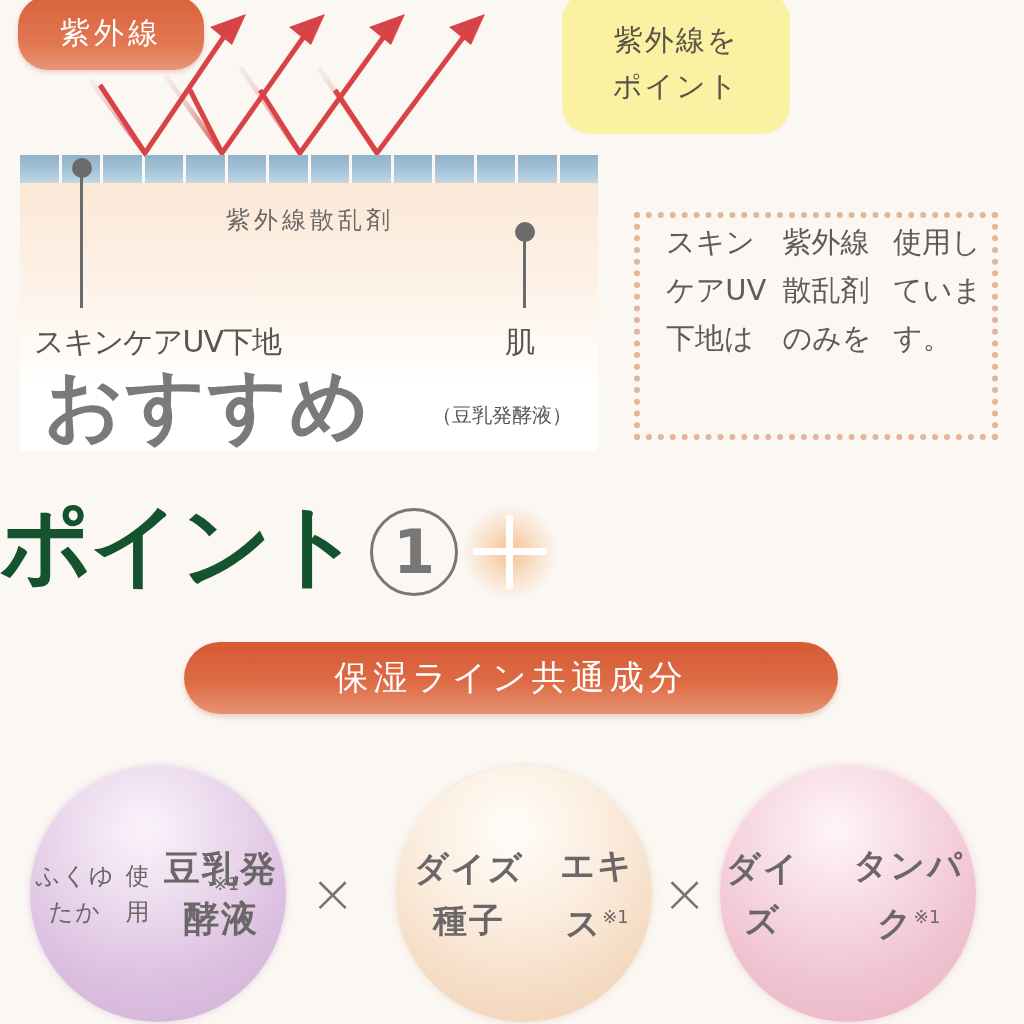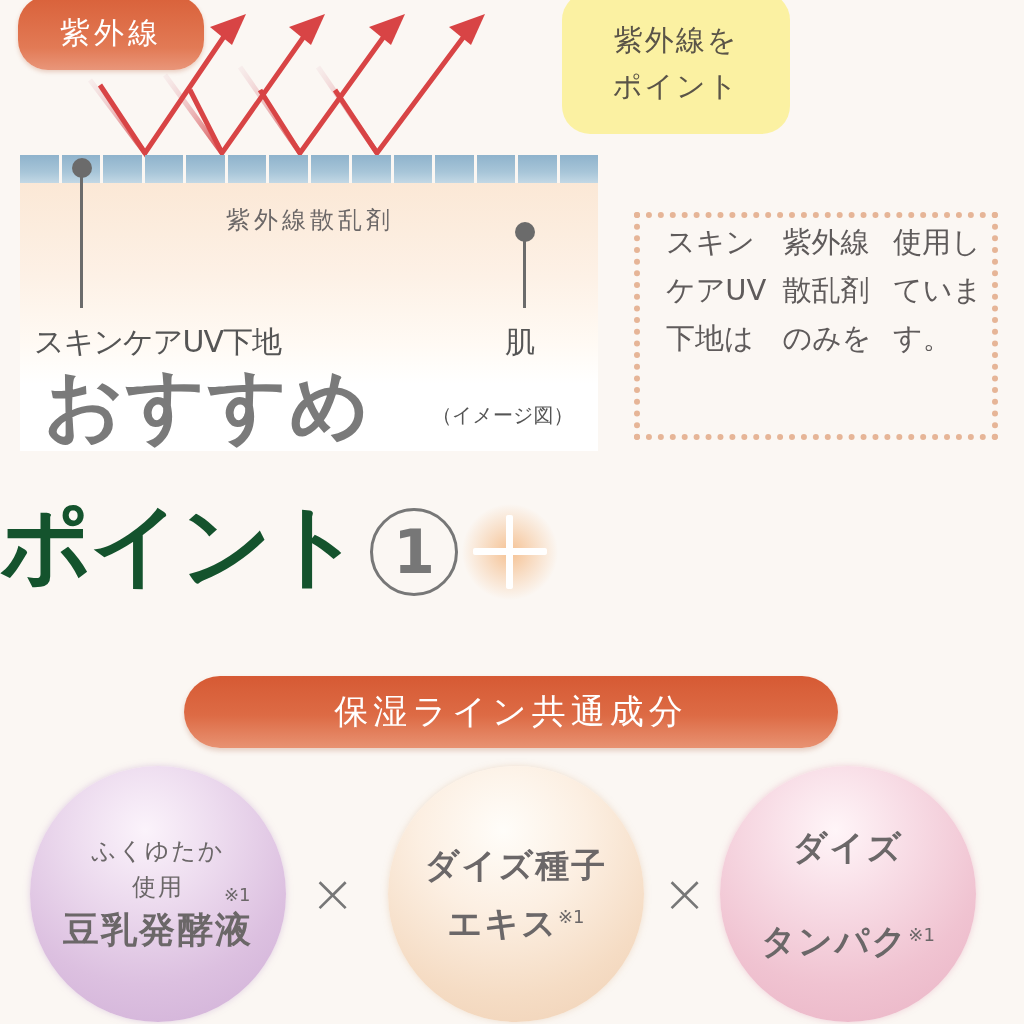--- a/index.html
+++ b/index.html
@@ -84,34 +84,33 @@
   .sparkle::before { left:13px; top:46px; width:74px; height:7px; }
   .sparkle::after { left:46px; top:13px; width:7px; height:74px; }
 
   
   .section-pill {
     left:184px; top:642px; width:654px; height:72px; border-radius:36px;
     background:linear-gradient(180deg,#d65a34 0%,#dd6b45 55%,#e89272 100%);
     color:#fff; font-size:34px; letter-spacing:5px;
     display:flex; align-items:center; justify-content:center;
     box-shadow:0 3px 5px rgba(170,90,60,0.25);
-    margin-top:34px;
   }
 
   
   .bubble {
     width:256px; height:256px; border-radius:50%;
-    display:flex; flex-direction:column; align-items:center; justify-content:center;
+    display:flex; flex-direction:row; align-items:center; justify-content:center;
     color:#6b6768; text-align:center;
   }
   .bubble-1 { left:30px; top:766px;
     background:radial-gradient(circle at 45% 25%, #fbf3fb 0%, #eddcef 30%, #dcc0e0 65%, #cfaed6 100%);
     box-shadow:0 0 6px rgba(200,170,210,0.5);
   }
-  .bubble-2 { left:388px; top:766px;
+  .bubble-2 { left:396px; top:766px;
     background:radial-gradient(circle at 45% 25%, #fffdf9 0%, #fcefe2 35%, #f5dcc4 70%, #efcfb3 100%);
     box-shadow:0 0 6px rgba(230,200,170,0.5);
   }
   .bubble-3 { left:720px; top:766px;
     background:radial-gradient(circle at 45% 25%, #fff5f8 0%, #f8dde6 30%, #f0c3d1 65%, #e9b2c4 100%);
     box-shadow:0 0 6px rgba(230,170,190,0.5);
     gap:36px;
   }
   .b-small { font-size:24px; line-height:36px; letter-spacing:2px; }
   .b-large { font-size:36px; line-height:50px; letter-spacing:2px; font-weight:bold; }
@@ -183,21 +182,21 @@
 
 <div class="abs pin-dot" style="left:72px; top:158px;"></div>
 <div class="abs pin-line" style="left:80px; top:176px; height:132px;"></div>
 <div class="abs pin-dot" style="left:515px; top:222px;"></div>
 <div class="abs pin-line" style="left:523px; top:240px; height:68px;"></div>
 
 <div class="abs scatter-label">紫外線散乱剤</div>
 <div class="abs label-uv">スキンケアUV下地</div>
 <div class="abs label-skin">肌</div>
 <div class="abs label-recommend">おすすめ</div>
-<div class="abs label-image">（イメージ図）</div>
+<div class="abs label-image">（豆乳発酵液）</div>
 
 <div class="abs note-box">
   <span>スキンケアUV下地は</span>
   <span>紫外線散乱剤のみを</span>
   <span>使用しています。</span>
 </div>
 
 <div class="abs point-title">ポイント</div>
 <div class="abs point-num">
   <span>1</span>

